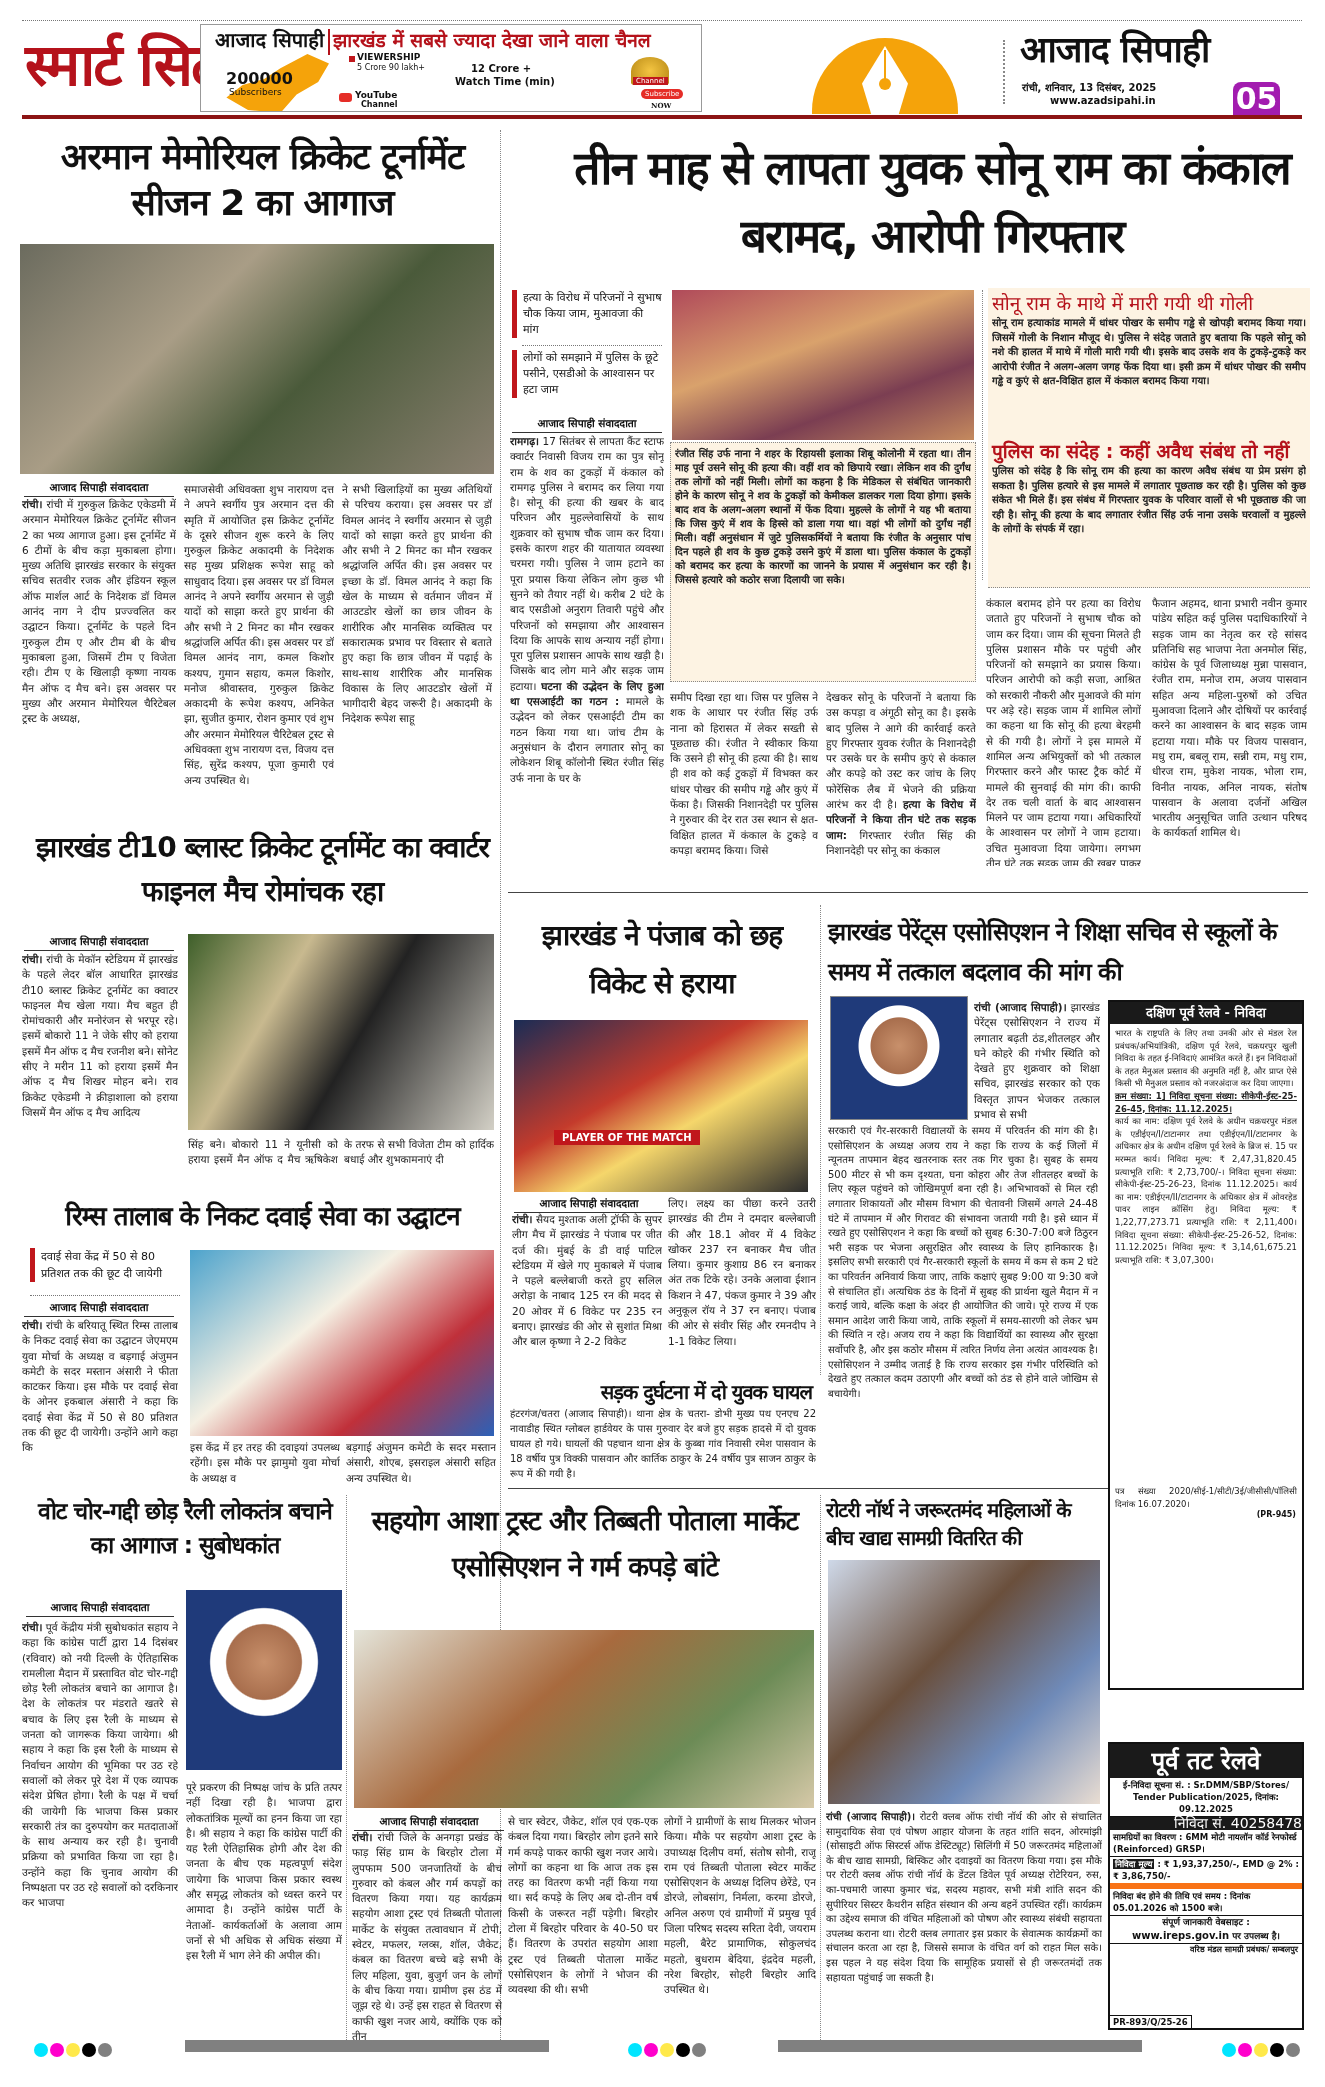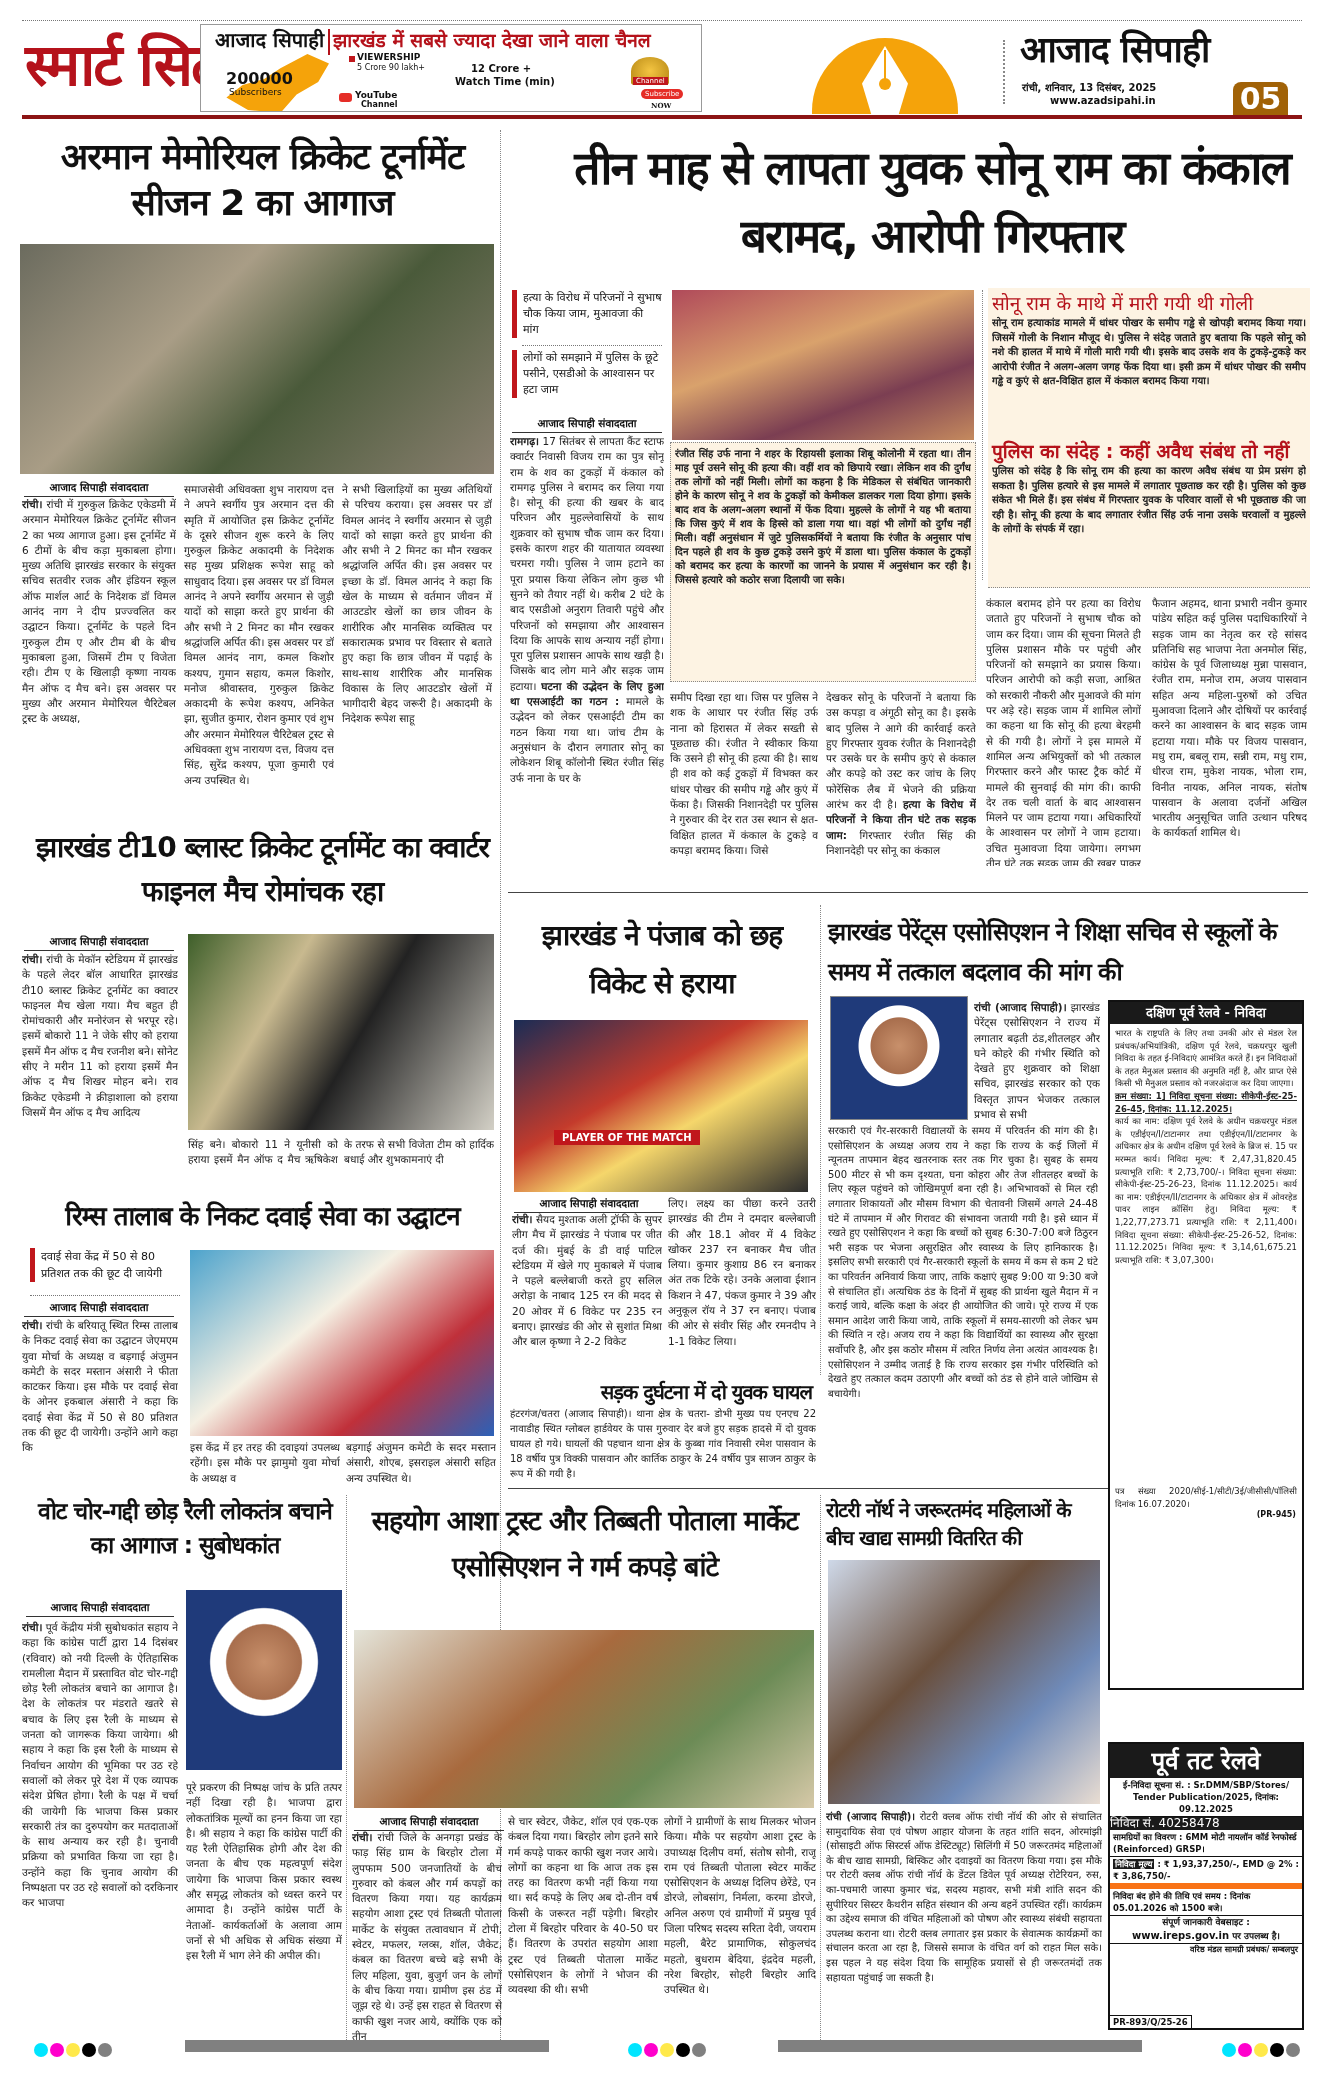--- a/index.html
+++ b/index.html
@@ -58,21 +58,21 @@
   <div class="abs" style="left:50px;top:8px;width:46px;height:68px;background:#fff;clip-path:polygon(50% 0,100% 55%,80% 100%,20% 100%,0 55%)"></div>
   <div class="abs" style="left:72px;top:12px;width:2px;height:30px;background:#f5a30a"></div>
   <div class="abs" style="left:67px;top:40px;width:12px;height:12px;border-radius:50%;background:#f5a30a"></div>
 </div>
 
 <div class="abs" style="left:1003px;top:40px;height:64px;border-left:2px dotted #888"></div>
 
 <div class="abs" style="left:1020px;top:28px;font-size:36px;font-weight:bold;color:#111;letter-spacing:-1px;line-height:44px">आजाद सिपाही</div>
 <div class="abs" style="left:1022px;top:80px;font-size:10px;font-weight:bold">रांची, शनिवार, 13 दिसंबर, 2025</div>
 <div class="abs" style="left:1050px;top:95px;font-size:10px;font-weight:bold">www.azadsipahi.in</div>
-<div class="abs" style="left:1233px;top:82px;width:55px;height:34px;background:#a16207;color:#fff;font-size:30px;font-weight:bold;text-align:center;line-height:34px;border-radius:8px 8px 0 0">05</div>
+<div class="abs" style="left:1233px;top:82px;width:47px;height:34px;background:#a21caf;color:#fff;font-size:30px;font-weight:bold;text-align:center;line-height:34px;border-radius:8px 8px 0 0">05</div>
 <div class="abs" style="left:22px;top:115px;width:1280px;height:4px;background:#8c1414"></div>
 
 <div class="abs hd" style="left:30px;top:134px;width:465px;font-size:36px;line-height:46px;text-align:center">अरमान मेमोरियल क्रिकेट टूर्नामेंट सीजन 2 का आगाज</div>
 <div class="abs photo" style="left:20px;top:244px;width:474px;height:230px"></div>
 <div class="abs col-rule" style="left:500px;top:130px;height:1920px"></div>
 
 <div class="abs byline" style="left:24px;top:480px;width:150px">आजाद सिपाही संवाददाता</div>
 <div class="abs body-txt" style="left:22px;top:497px;width:154px;height:312px">
   <b>रांची।</b>
   <span>रांची में गुरुकुल क्रिकेट एकेडमी में अरमान मेमोरियल क्रिकेट टूर्नामेंट सीजन 2 का भव्य आगाज हुआ। इस टूर्नामेंट में 6 टीमों के बीच कड़ा मुकाबला होगा। मुख्य अतिथि झारखंड सरकार के संयुक्त सचिव सतवीर रजक और इंडियन स्कूल ऑफ मार्शल आर्ट के निदेशक डॉ विमल आनंद नाग ने दीप प्रज्ज्वलित कर उद्घाटन किया। टूर्नामेंट के पहले दिन गुरुकुल टीम ए और टीम बी के बीच मुकाबला हुआ, जिसमें टीम ए विजेता रही। टीम ए के खिलाड़ी कृष्णा नायक मैन ऑफ द मैच बने। इस अवसर पर मुख्य और अरमान मेमोरियल चैरिटेबल ट्रस्ट के अध्यक्ष,</span>
@@ -176,21 +176,21 @@
   <div class="body-txt" style="font-size:8.5px;line-height:12.6px;padding:3px 5px 0">भारत के राष्ट्रपति के लिए तथा उनकी ओर से मंडल रेल प्रबंधक/अभियांत्रिकी, दक्षिण पूर्व रेलवे, चक्रधरपुर खुली निविदा के तहत ई-निविदाएं आमंत्रित करते हैं। इन निविदाओं के तहत मैनुअल प्रस्ताव की अनुमति नहीं है, और प्राप्त ऐसे किसी भी मैनुअल प्रस्ताव को नजरअंदाज कर दिया जाएगा।</div>
   <div class="body-txt" style="font-size:8.5px;line-height:12.6px;padding:0 5px;font-weight:bold;text-decoration:underline">क्रम संख्या: 1] निविदा सूचना संख्या: सीकेपी-ईस्ट-25-26-45, दिनांक: 11.12.2025।</div>
   <div class="body-txt" style="font-size:8.5px;line-height:12.6px;padding:0 5px;height:370px">कार्य का नाम: दक्षिण पूर्व रेलवे के अधीन चक्रधरपुर मंडल के एडीईएन/I/टाटानगर तथा एडीईएन/II/टाटानगर के अधिकार क्षेत्र के अधीन दक्षिण पूर्व रेलवे के ब्रिज सं. 15 पर मरम्मत कार्य। निविदा मूल्य: ₹ 2,47,31,820.45 प्रत्याभूति राशि: ₹ 2,73,700/-। निविदा सूचना संख्या: सीकेपी-ईस्ट-25-26-23, दिनांक 11.12.2025। कार्य का नाम: एडीईएन/II/टाटानगर के अधिकार क्षेत्र में ओवरहेड पावर लाइन क्रॉसिंग हेतु। निविदा मूल्य: ₹ 1,22,77,273.71 प्रत्याभूति राशि: ₹ 2,11,400। निविदा सूचना संख्या: सीकेपी-ईस्ट-25-26-52, दिनांक: 11.12.2025। निविदा मूल्य: ₹ 3,14,61,675.21 प्रत्याभूति राशि: ₹ 3,07,300।</div>
   <div class="body-txt" style="font-size:8.5px;line-height:12.6px;padding:0 5px">पत्र संख्या 2020/सीई-1/सीटी/3ई/जीसीसी/पॉलिसी दिनांक 16.07.2020।</div>
   <div style="font-size:8px;font-weight:bold;text-align:right;padding-right:6px">(PR-945)</div>
 </div>
 
 <div class="abs tender" style="left:1108px;top:1742px;width:196px;height:288px;background:#fff">
   <div class="tender-head" style="font-size:24px;line-height:34px">पूर्व तट रेलवे</div>
   <div style="font-size:8.5px;font-weight:bold;text-align:center;border-bottom:1px solid #111;padding:1px 2px;line-height:12px">ई-निविदा सूचना सं. : Sr.DMM/SBP/Stores/ Tender Publication/2025, दिनांक: 09.12.2025</div>
-  <div style="font-size:12px;background:#1a1a1a;color:#fff;text-align:left;line-height:13px">निविदा सं. 40258478</div>
+  <div style="font-size:14px;background:#1a1a1a;color:#fff;text-align:right;line-height:13px">निविदा सं. 40258478</div>
   <div style="font-size:8.5px;font-weight:bold;padding:1px 3px;border-bottom:1px solid #111;line-height:12px">सामग्रियों का विवरण : 6MM मोटी नायलॉन कॉर्ड रेनफोर्स्ड (Reinforced) GRSP।</div>
   <div style="font-size:8.5px;font-weight:bold;padding:1px 3px;border-bottom:6px solid #f97316;line-height:12px">
     <span style="background:#1a1a1a;color:#fff;padding:0 2px">निविदा मूल्य</span>
     <span>: ₹ 1,93,37,250/-, EMD @ 2% : ₹ 3,86,750/-</span>
   </div>
   <div style="font-size:8.5px;font-weight:bold;padding:1px 3px;border-bottom:1px solid #111;line-height:12px">निविदा बंद होने की तिथि एवं समय : दिनांक 05.01.2026 को 1500 बजे।</div>
   <div style="text-align:center;font-size:9px;font-weight:bold;line-height:13px;border-bottom:1px solid #111">
     <div>संपूर्ण जानकारी वेबसाइट :</div>
     <span style="font-size:10px">www.ireps.gov.in</span>
     <span>पर उपलब्ध है।</span>

